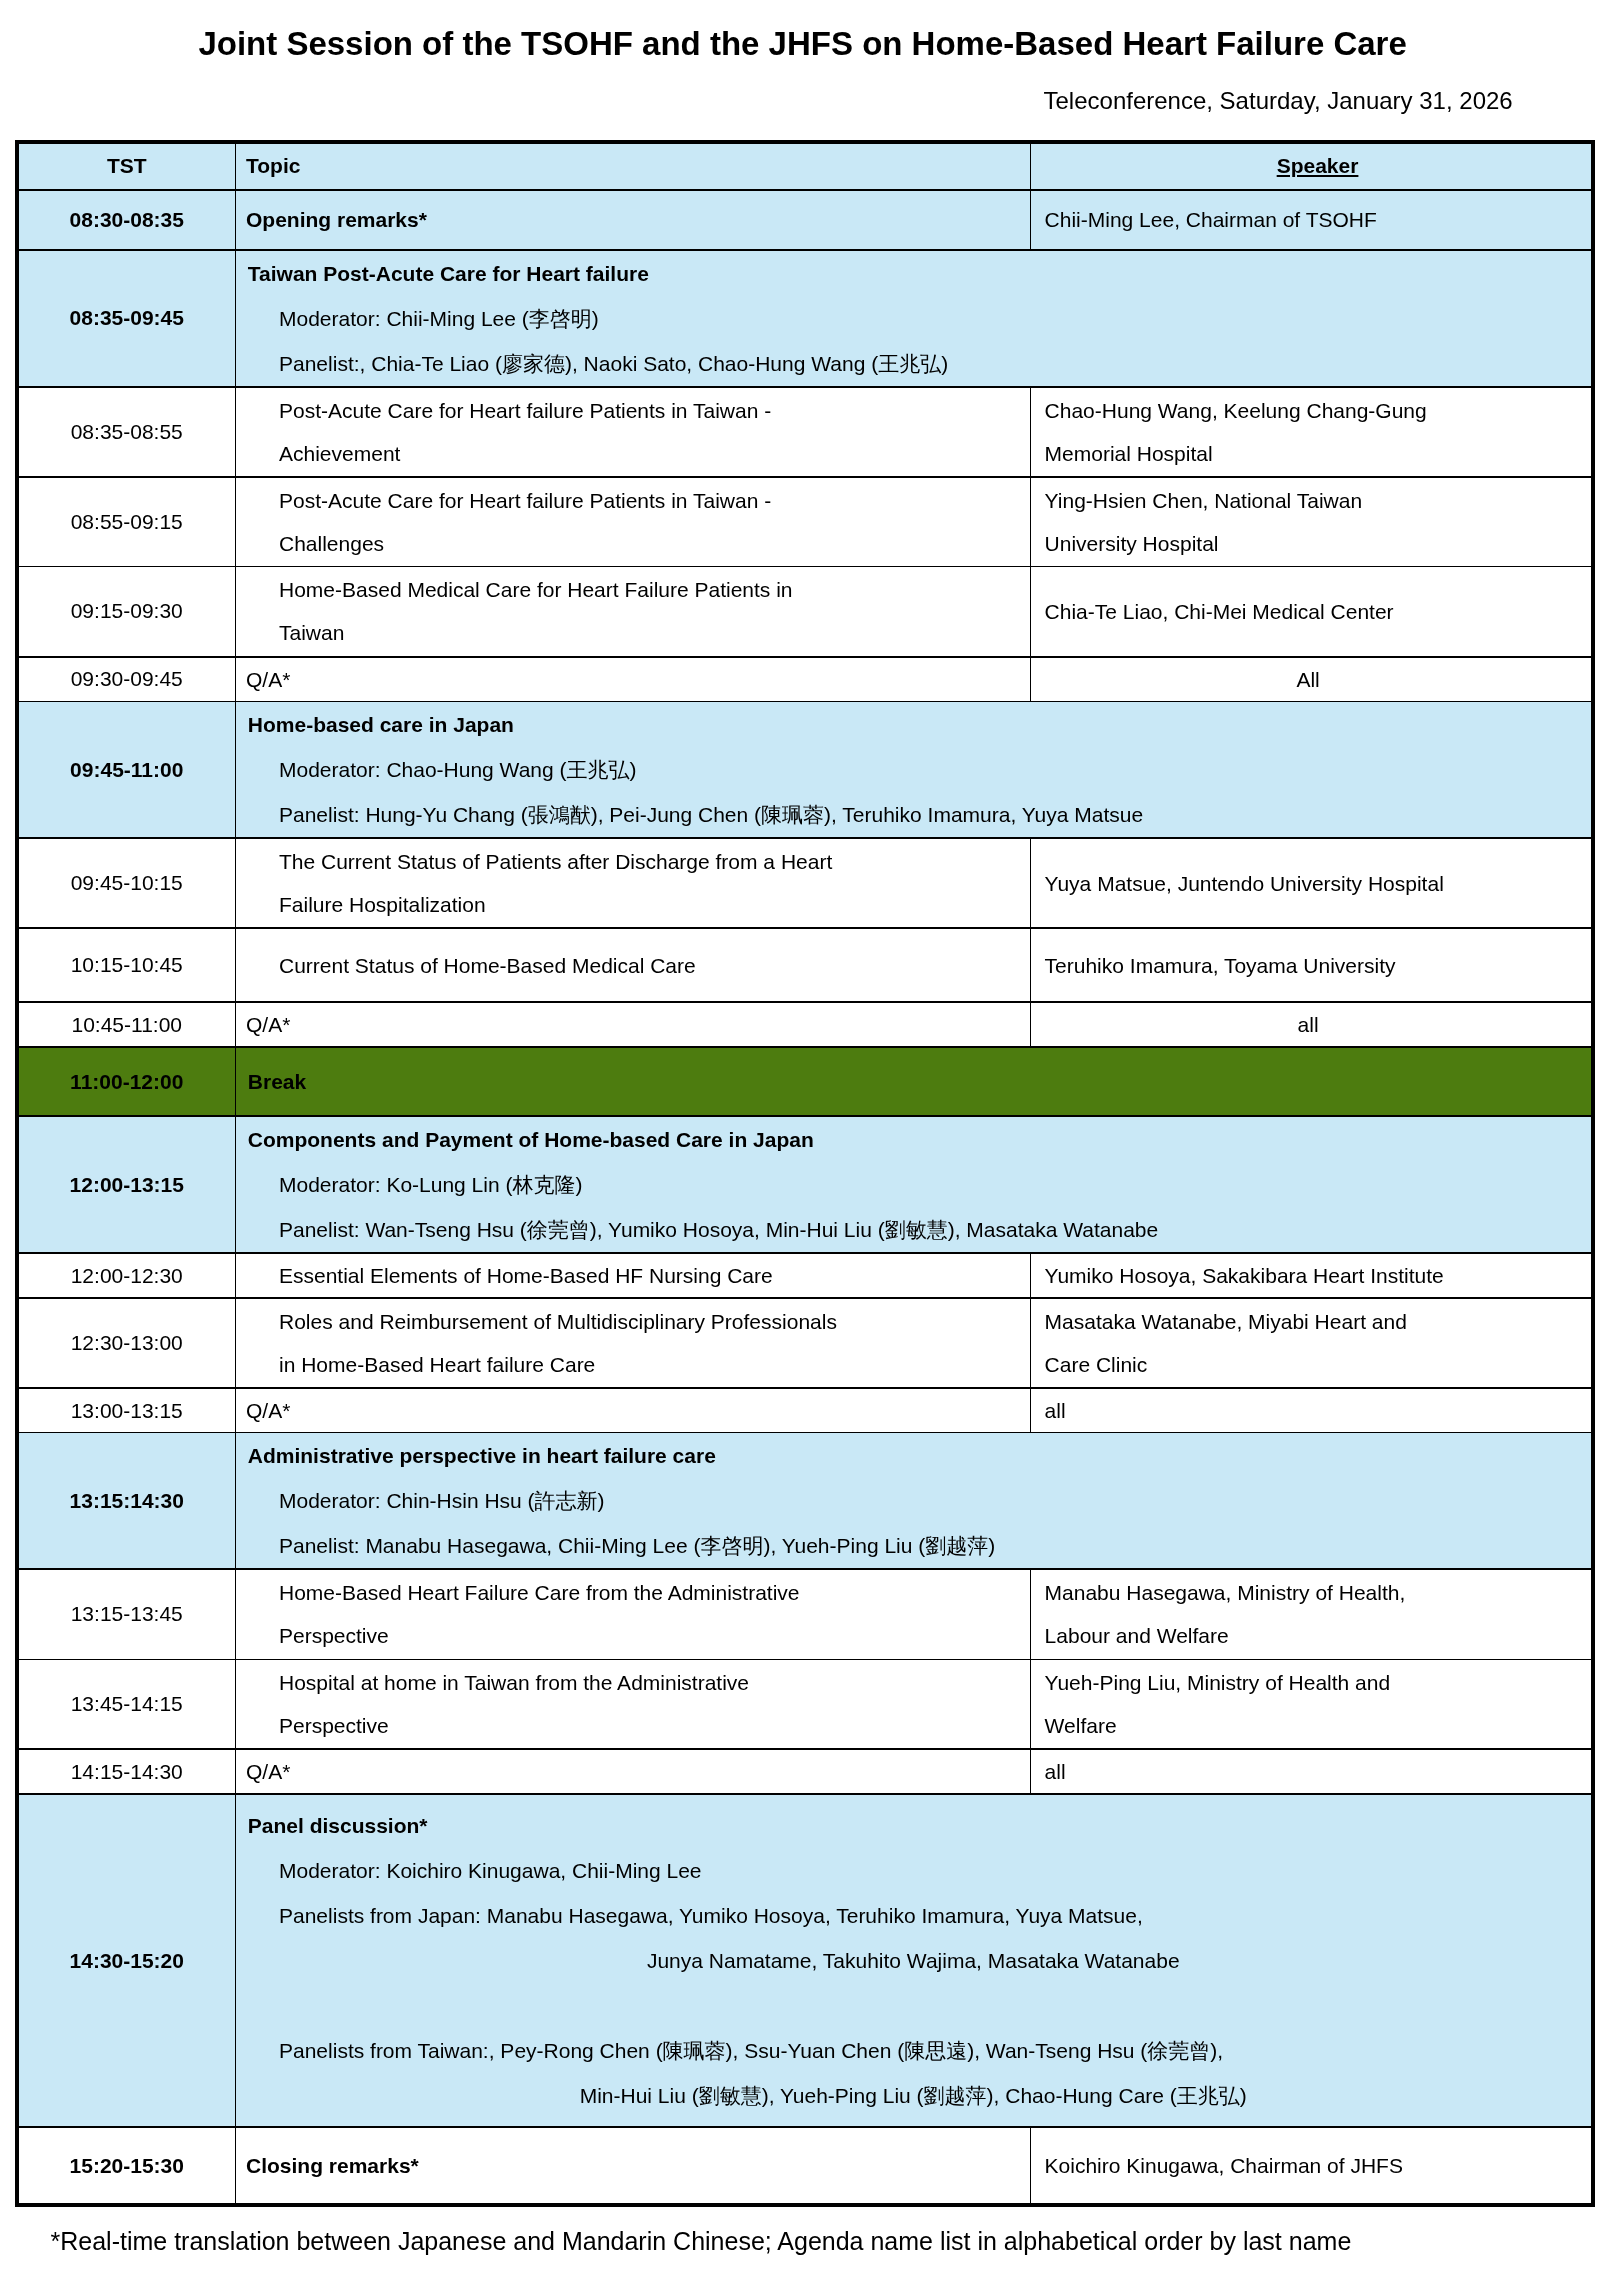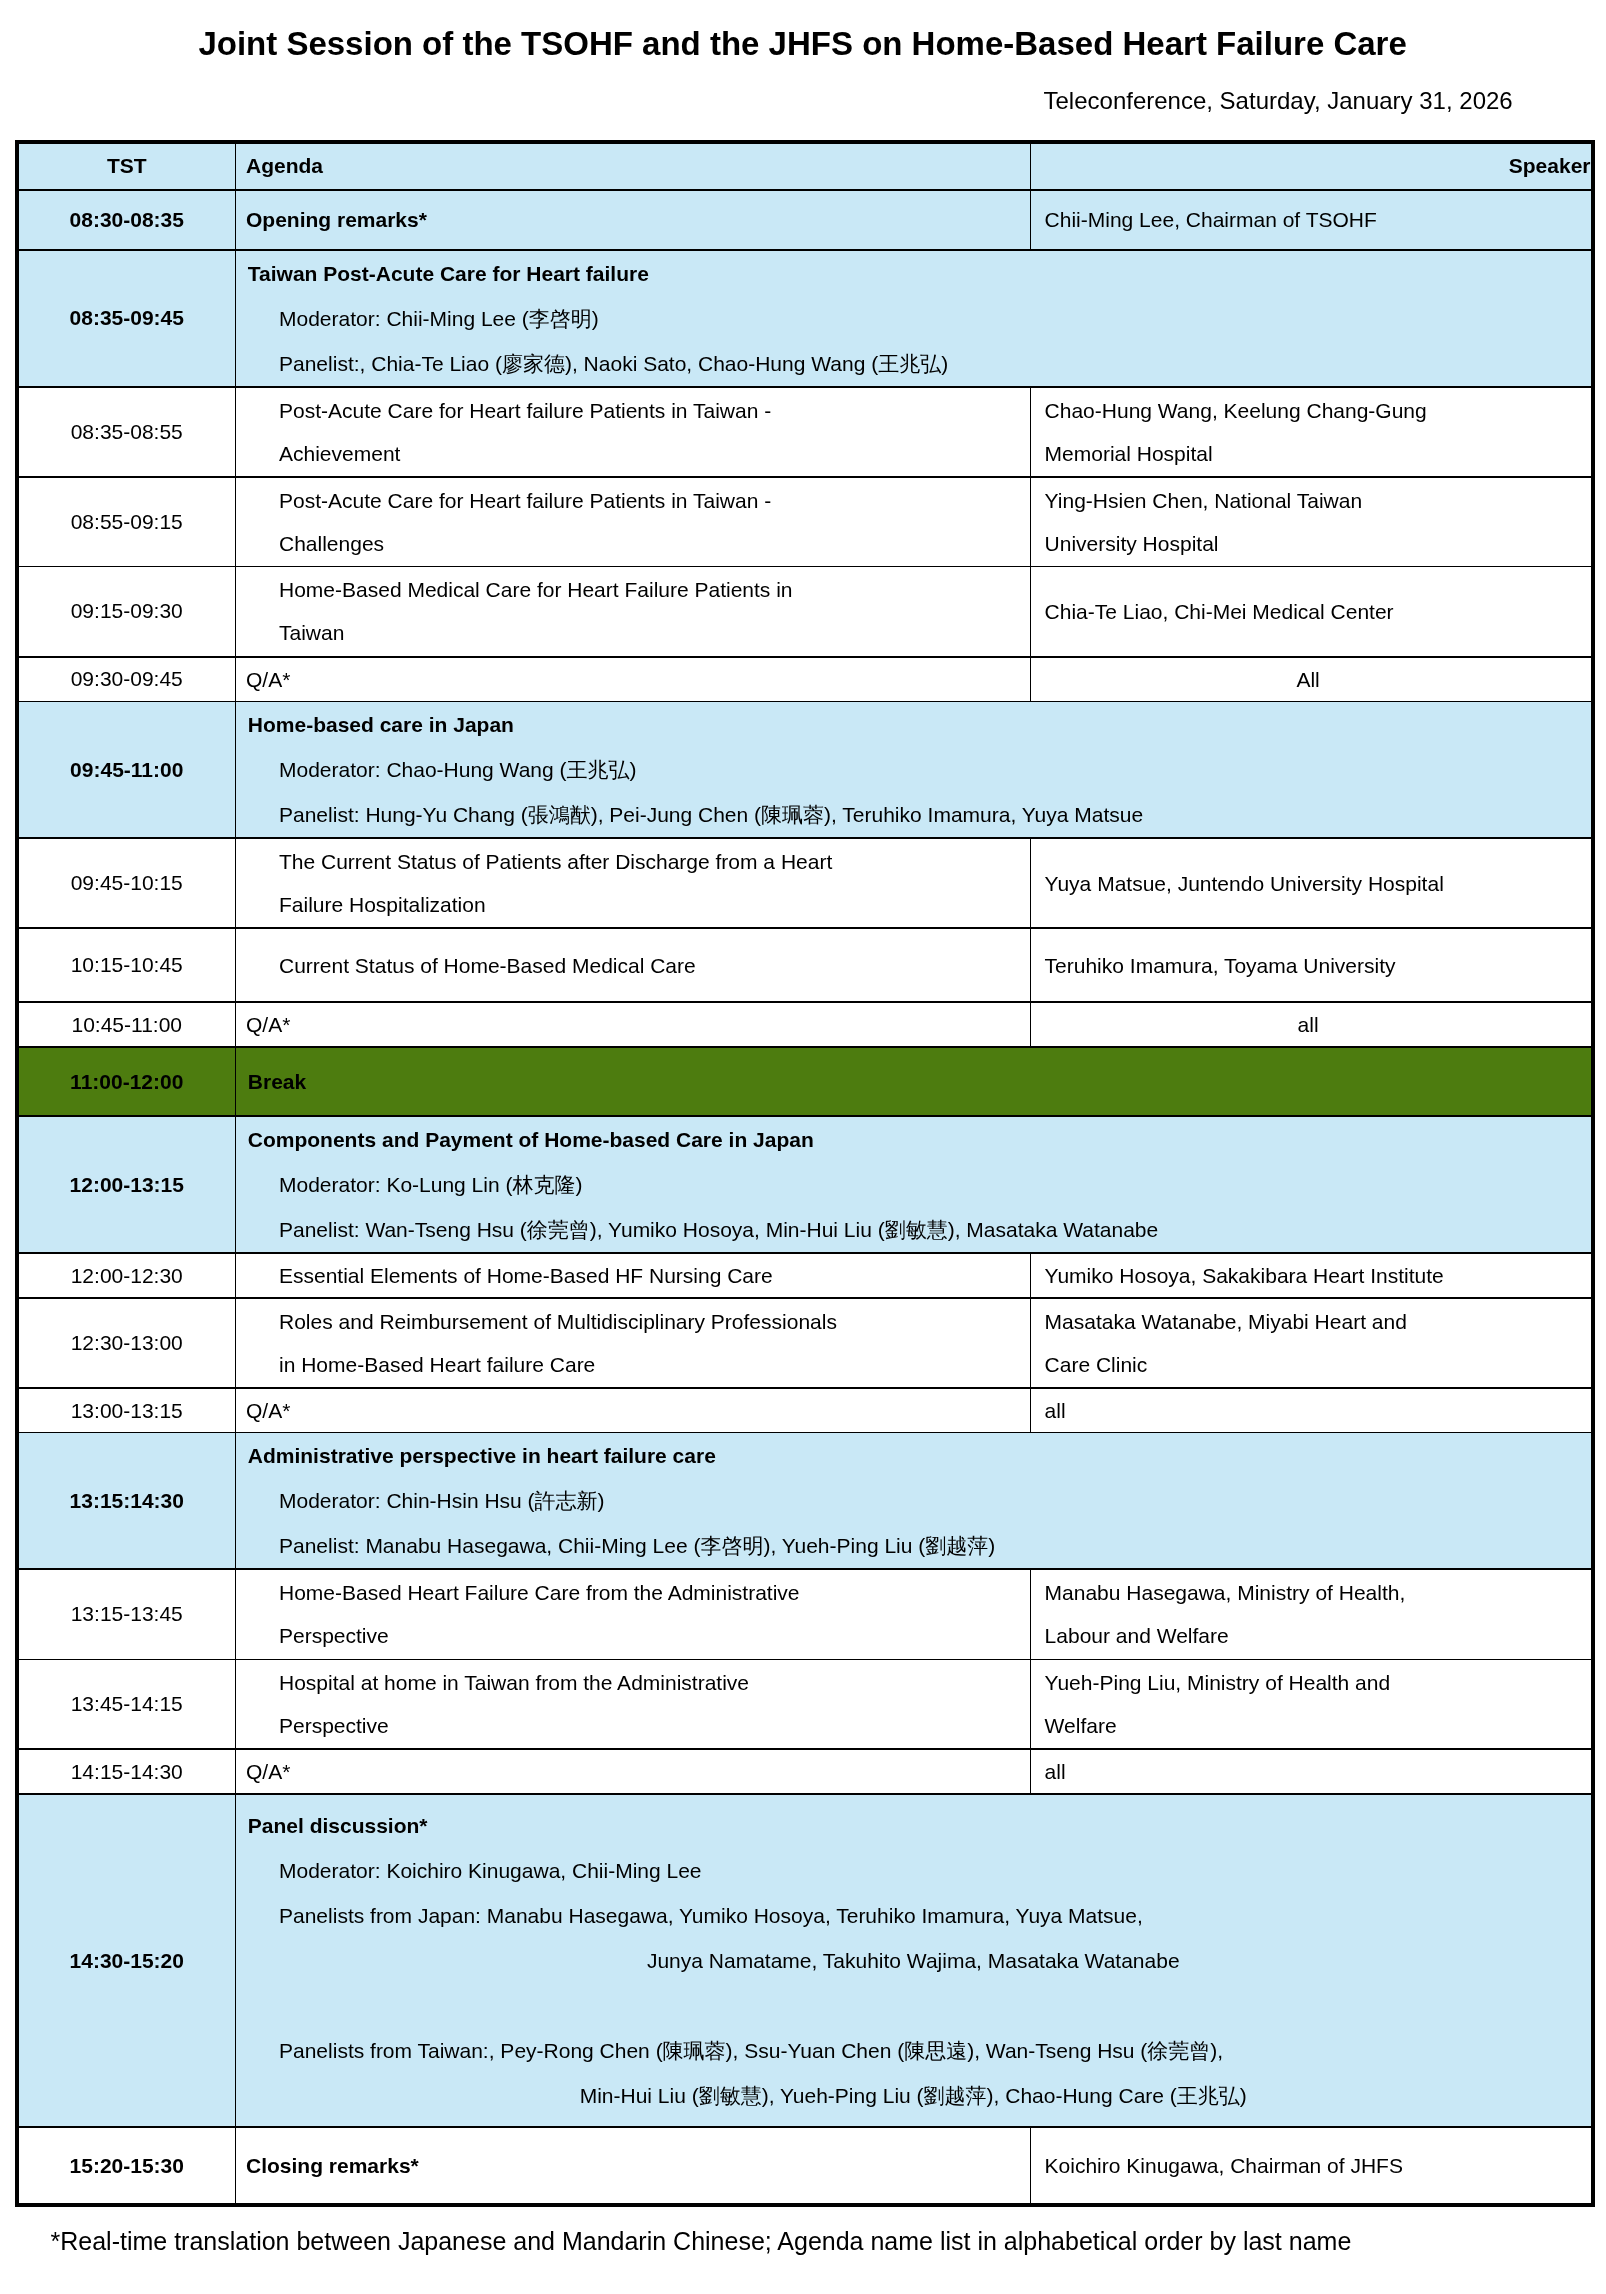--- a/index.html
+++ b/index.html
@@ -45,21 +45,21 @@
     overflow: hidden;
   }
   tr { border-top: 2.7px solid #000; }
   tr.thin-top { border-top: 1.8px solid #000; }
   thead tr { border-top: none; }
   tr.bg-blue { background: #c9e8f6; }
   tr.bg-gray { background: #4d7c0f; }
   .b { font-weight: bold; }
   th.col-time, td.col-time { text-align: center; }
   th.col-topic { text-align: left; padding-left: 10px; }
-  th.col-speaker { text-align: right; padding-left: 13.6px; }
+  th.col-speaker { text-align: center; padding-left: 13.6px; text-decoration: underline; }
   td.col-topic {
     text-align: left;
     padding-left: 43px;
     white-space: pre-line;
     line-height: 43px;
   }
   td.col-topic.indent-sm { padding-left: 10px; }
   td.col-speaker {
     text-align: left;
     padding-left: 13.6px;
@@ -101,21 +101,21 @@
 
   <table class="agenda">
     <colgroup>
       <col class="c-time">
       <col class="c-topic">
       <col class="c-speaker">
     </colgroup>
     <thead>
       <tr class="bg-blue">
         <th class="col-time b">TST</th>
-        <th class="col-topic b">Agenda</th>
+        <th class="col-topic b">Topic</th>
         <th class="col-speaker b">Speaker</th>
       </tr>
     </thead>
     <tbody>
         <tr class="bg-blue" style="height: 60px;">
           <td class="col-time b">08:30-08:35</td>
           <td class="col-topic b indent-sm">Opening remarks*</td>
           <td class="col-speaker">Chii-Ming Lee, Chairman of TSOHF</td>
         </tr>
         <tr class="bg-blue" style="height: 136px;">

